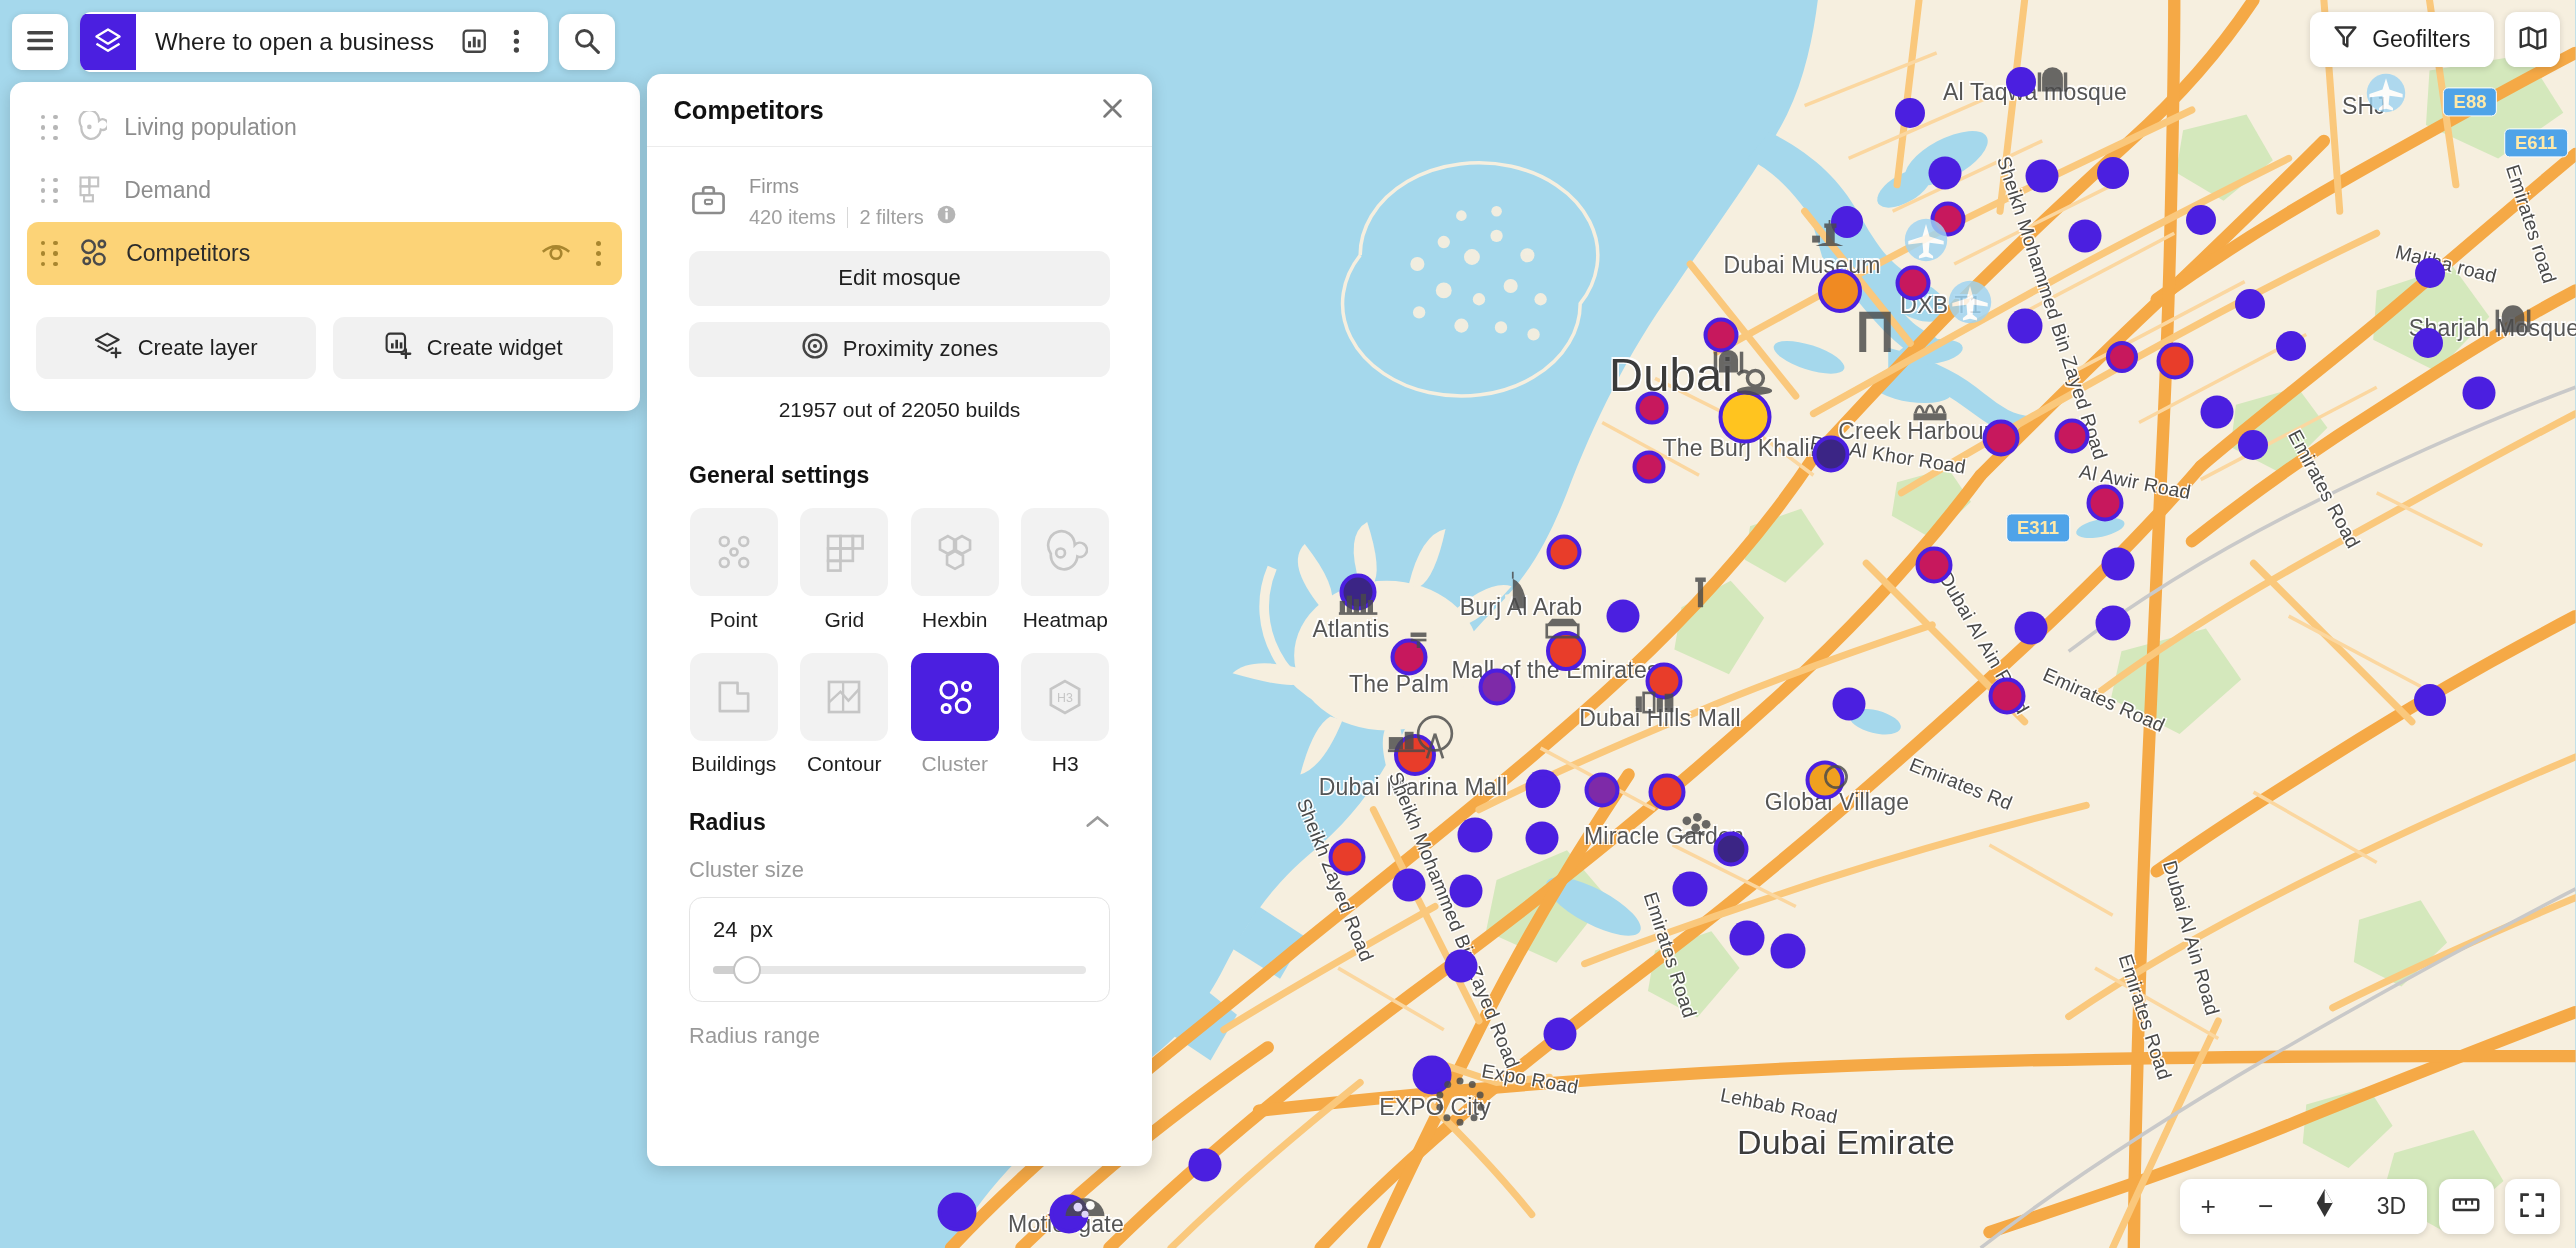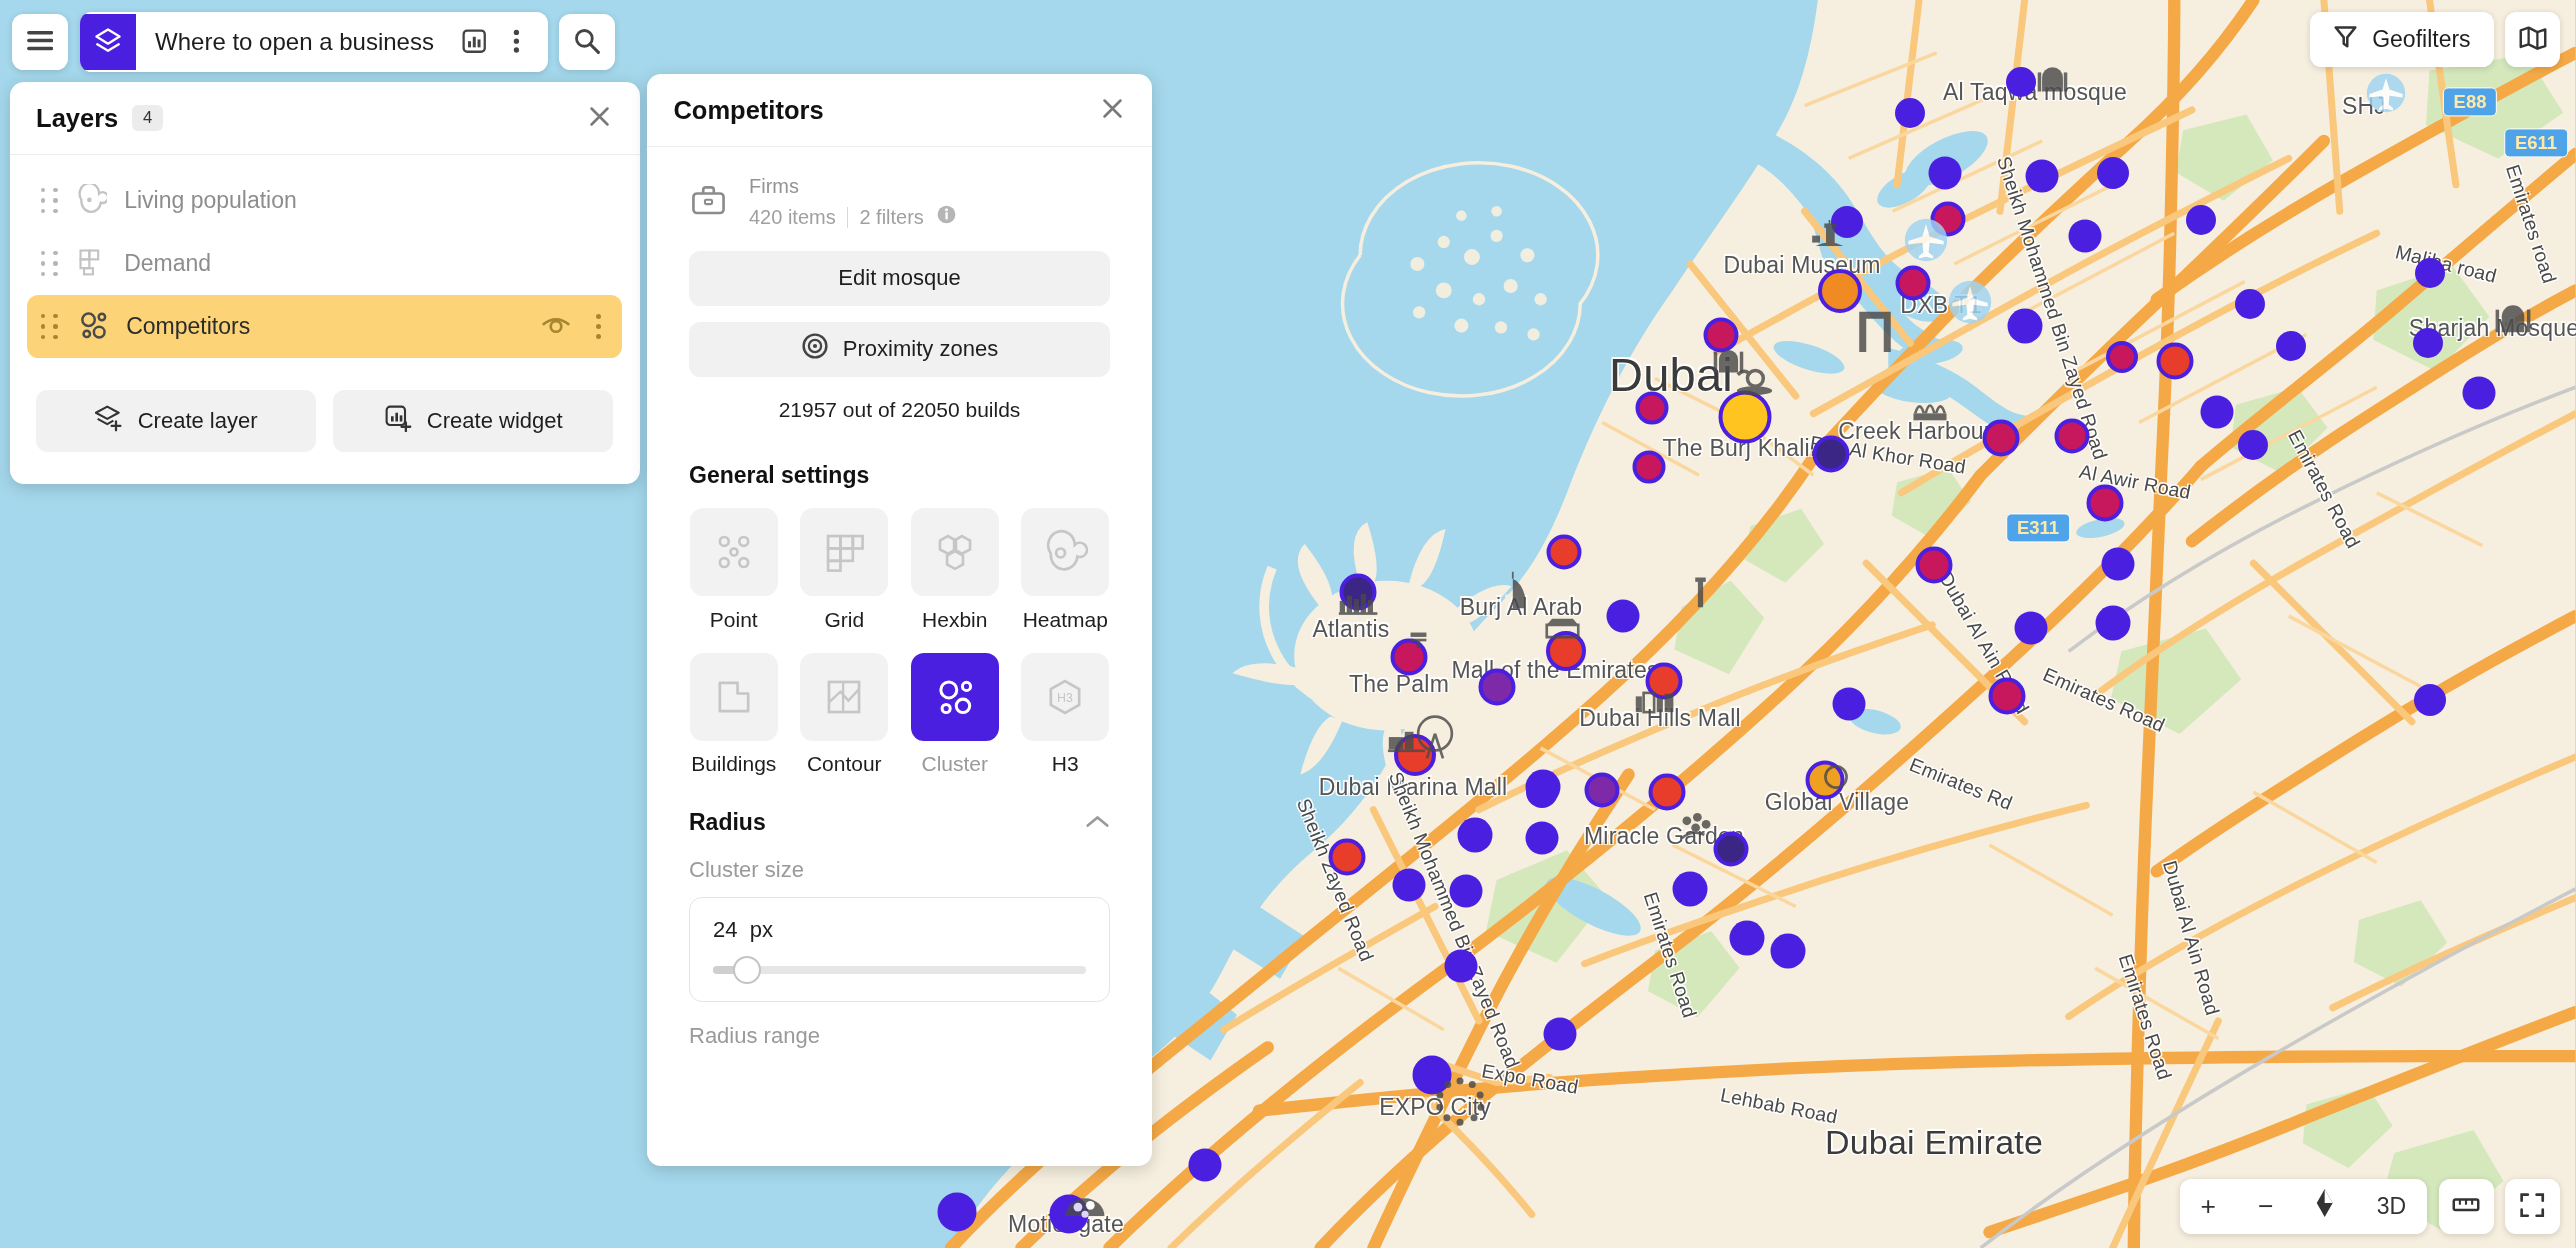--- a/index.html
+++ b/index.html
@@ -268,21 +268,21 @@
 
       <g fill="none" stroke="#c9c9c9" stroke-width="4">
         <path d="M2926,440 C2820,480 2720,525 2620,575 C2520,625 2430,680 2350,740"></path>
         <path d="M2250,1418 C2350,1340 2460,1270 2580,1200 C2700,1130 2810,1070 2926,1010"></path>
       </g>
 
     </g>
   </svg>
   <div id="map-labels">
       <div class="mlabel city" style="left: 1671px; top: 374px; transform: translate(-50%, -50%);">Dubai</div>
-      <div class="mlabel emir" style="left: 1934px; top: 1142px; transform: translate(-50%, -50%);">Dubai Emirate</div>
+      <div class="mlabel emir" style="left: 1846px; top: 1142px; transform: translate(-50%, -50%);">Dubai Emirate</div>
       <div class="mlabel poi" style="left: 2035px; top: 92px; transform: translate(-50%, -50%);">Al Taqwa mosque</div>
       <div class="mlabel poi" style="left: 2364px; top: 106px; transform: translate(-50%, -50%);">SHJ</div>
       <div class="mlabel poi" style="left: 1802px; top: 265px; transform: translate(-50%, -50%);">Dubai Museum</div>
       <div class="mlabel poi" style="left: 1941px; top: 305px; transform: translate(-50%, -50%);">DXB T1</div>
       <div class="mlabel poi" style="left: 2494px; top: 328px; transform: translate(-50%, -50%);">Sharjah Mosque</div>
       <div class="mlabel poi" style="left: 1915px; top: 431px; transform: translate(-50%, -50%);">Creek Harbour</div>
       <div class="mlabel poi" style="left: 1746px; top: 448px; transform: translate(-50%, -50%);">The Burj Khalifa</div>
       <div class="mlabel poi" style="left: 1521px; top: 607px; transform: translate(-50%, -50%);">Burj Al Arab</div>
       <div class="mlabel poi" style="left: 1351px; top: 629px; transform: translate(-50%, -50%);">Atlantis</div>
       <div class="mlabel poi" style="left: 1555px; top: 670px; transform: translate(-50%, -50%);">Mall of the Emirates</div>
@@ -599,33 +599,20 @@
     <span>
       <svg width="28" height="28" viewBox="0 0 32 32">
           <circle cx="13" cy="13" r="9" fill="none" stroke="#444" stroke-width="3.2"></circle>
           <path d="M20 20 L29 29" stroke="#444" stroke-width="3.6" stroke-linecap="round"></path>
         </svg>
     </span>
   </div>
 </div>
 
 <div class="panel" id="layers-panel">
-  <div class="panel-head">
-    <div class="panel-title">
-      <span>Layers</span>
-      <span class="count-badge">4</span>
-    </div>
-    <div class="xbtn">
-      <span>
-        <svg width="23" height="23" viewBox="0 0 26 26">
-            <path d="M4 4 L22 22 M22 4 L4 22" stroke="#7a7a7a" stroke-width="3" stroke-linecap="round"></path>
-          </svg>
-      </span>
-    </div>
-  </div>
 
   <div class="layer-rows">
 
 
     <div class="layer-row">
       <span class="dots6">
           <i></i>
           <i></i>
           <i></i>
           <i></i>

